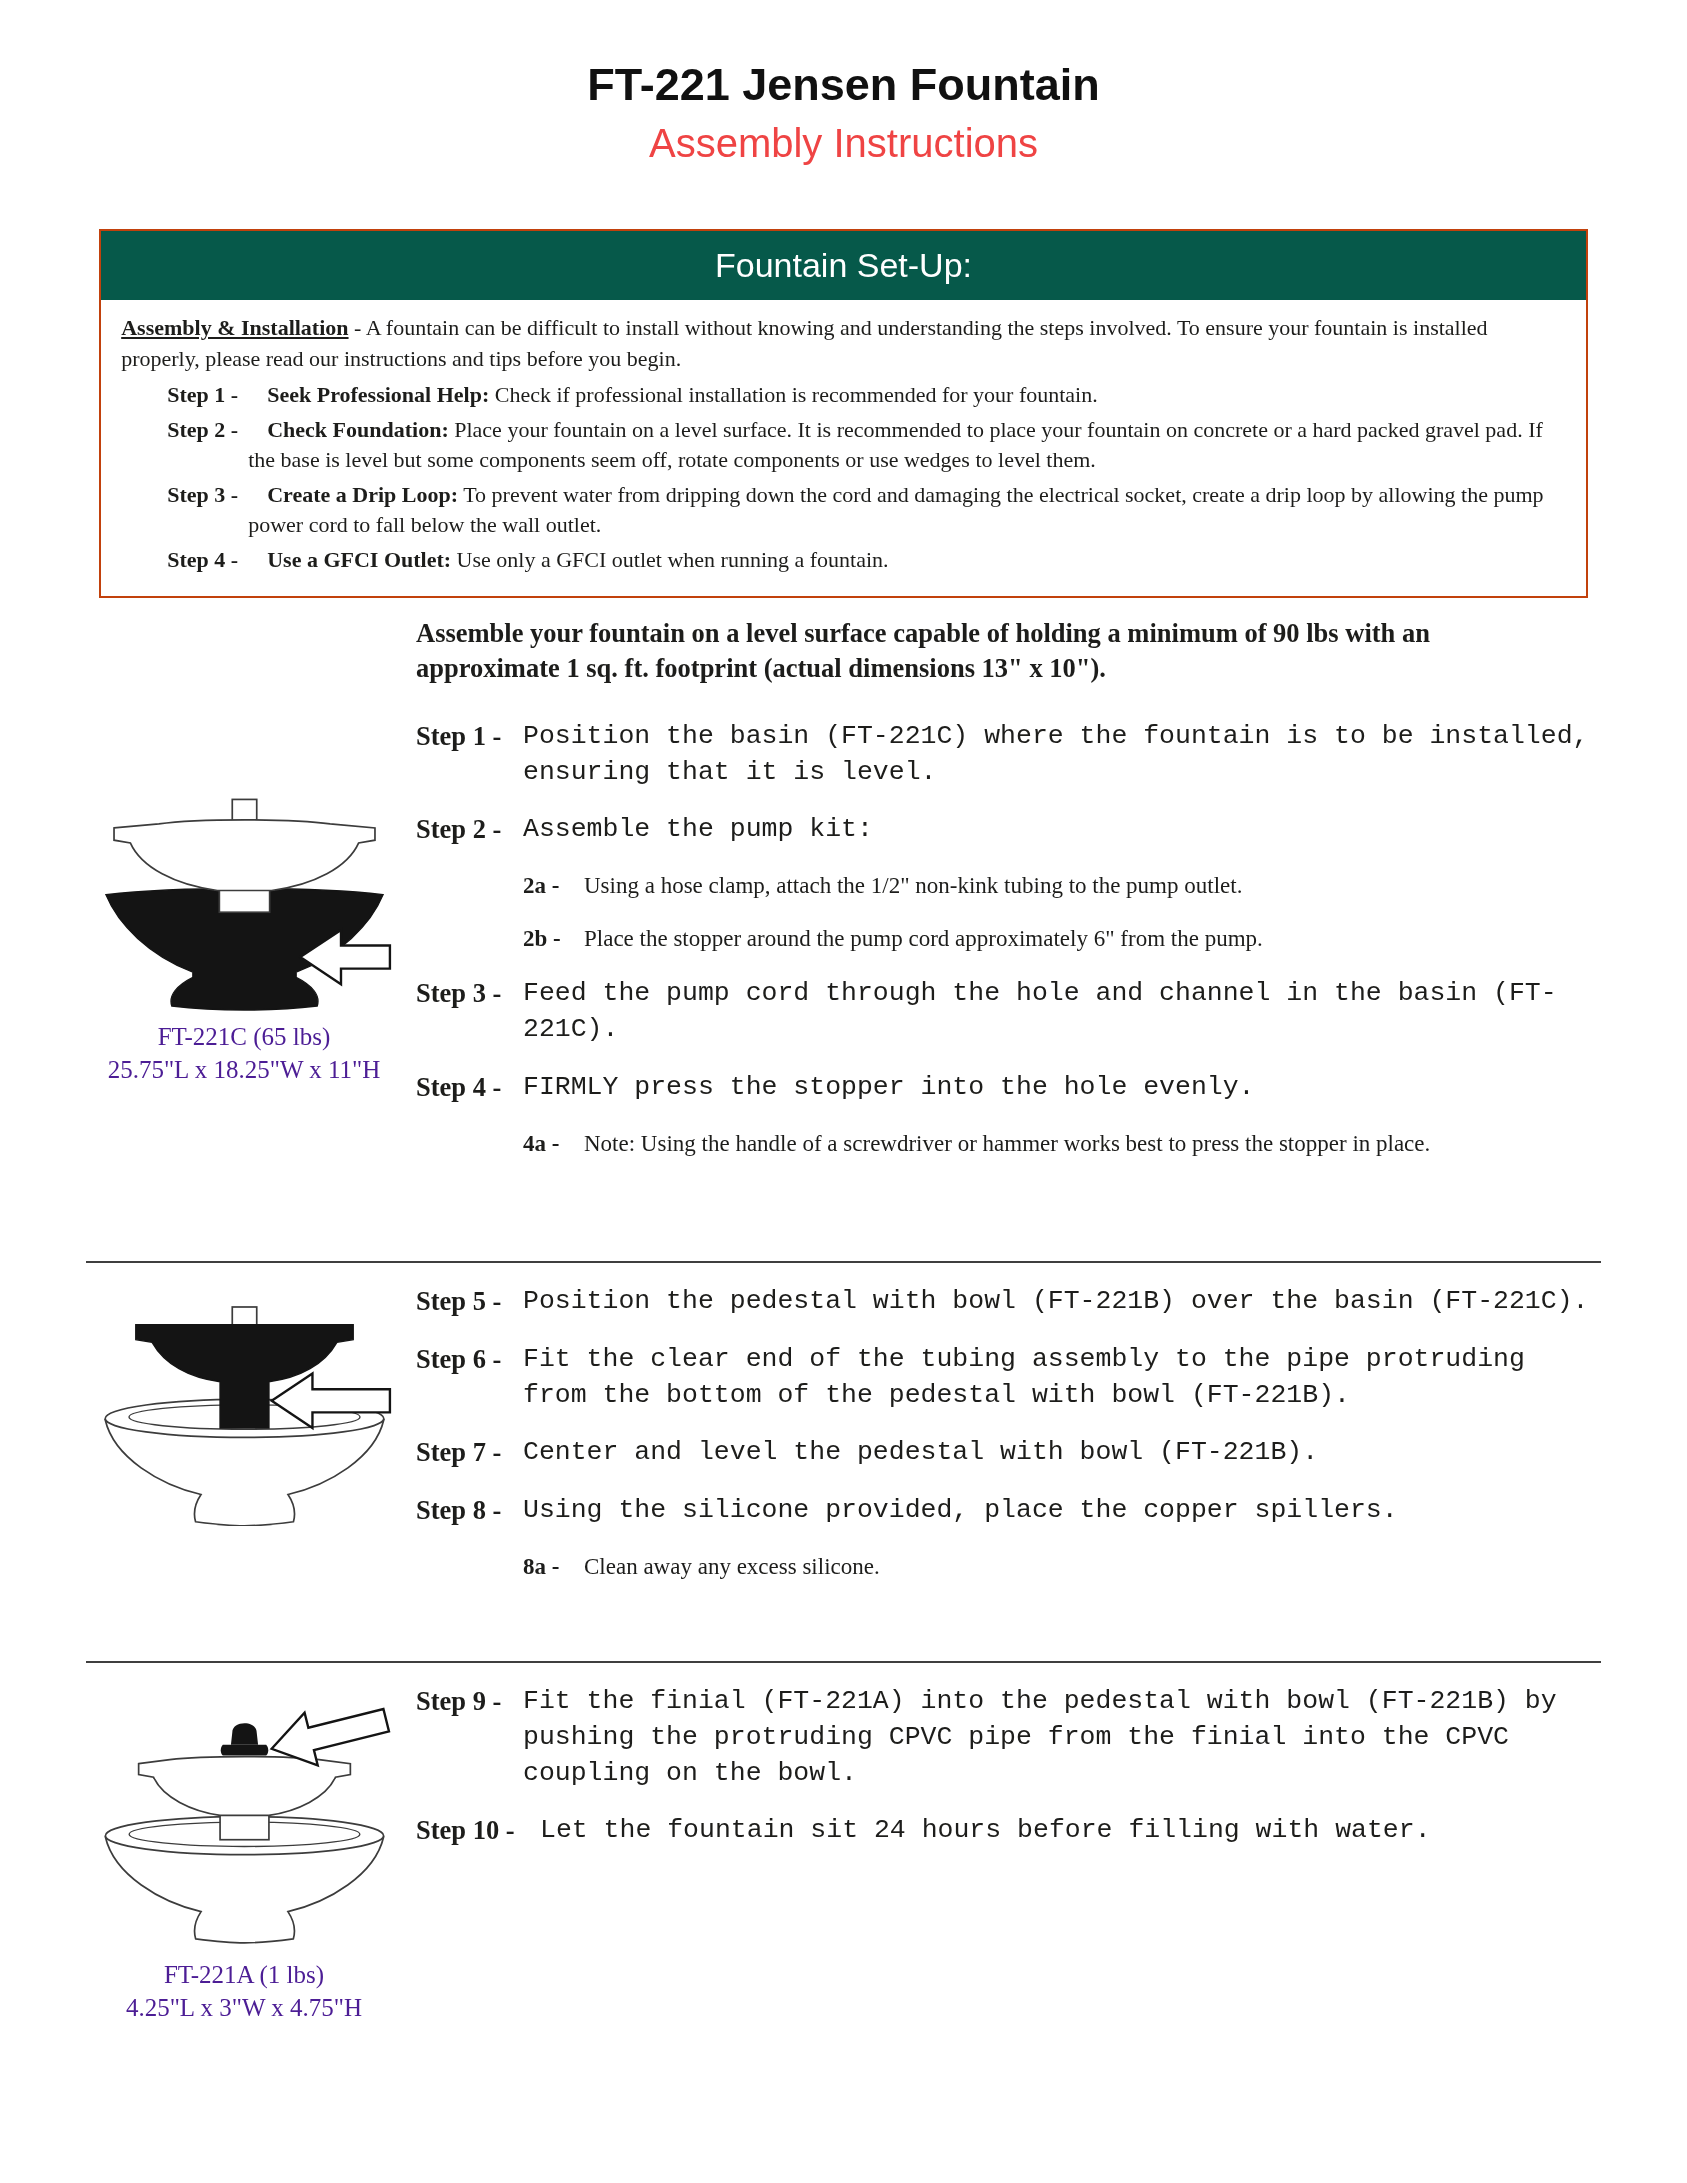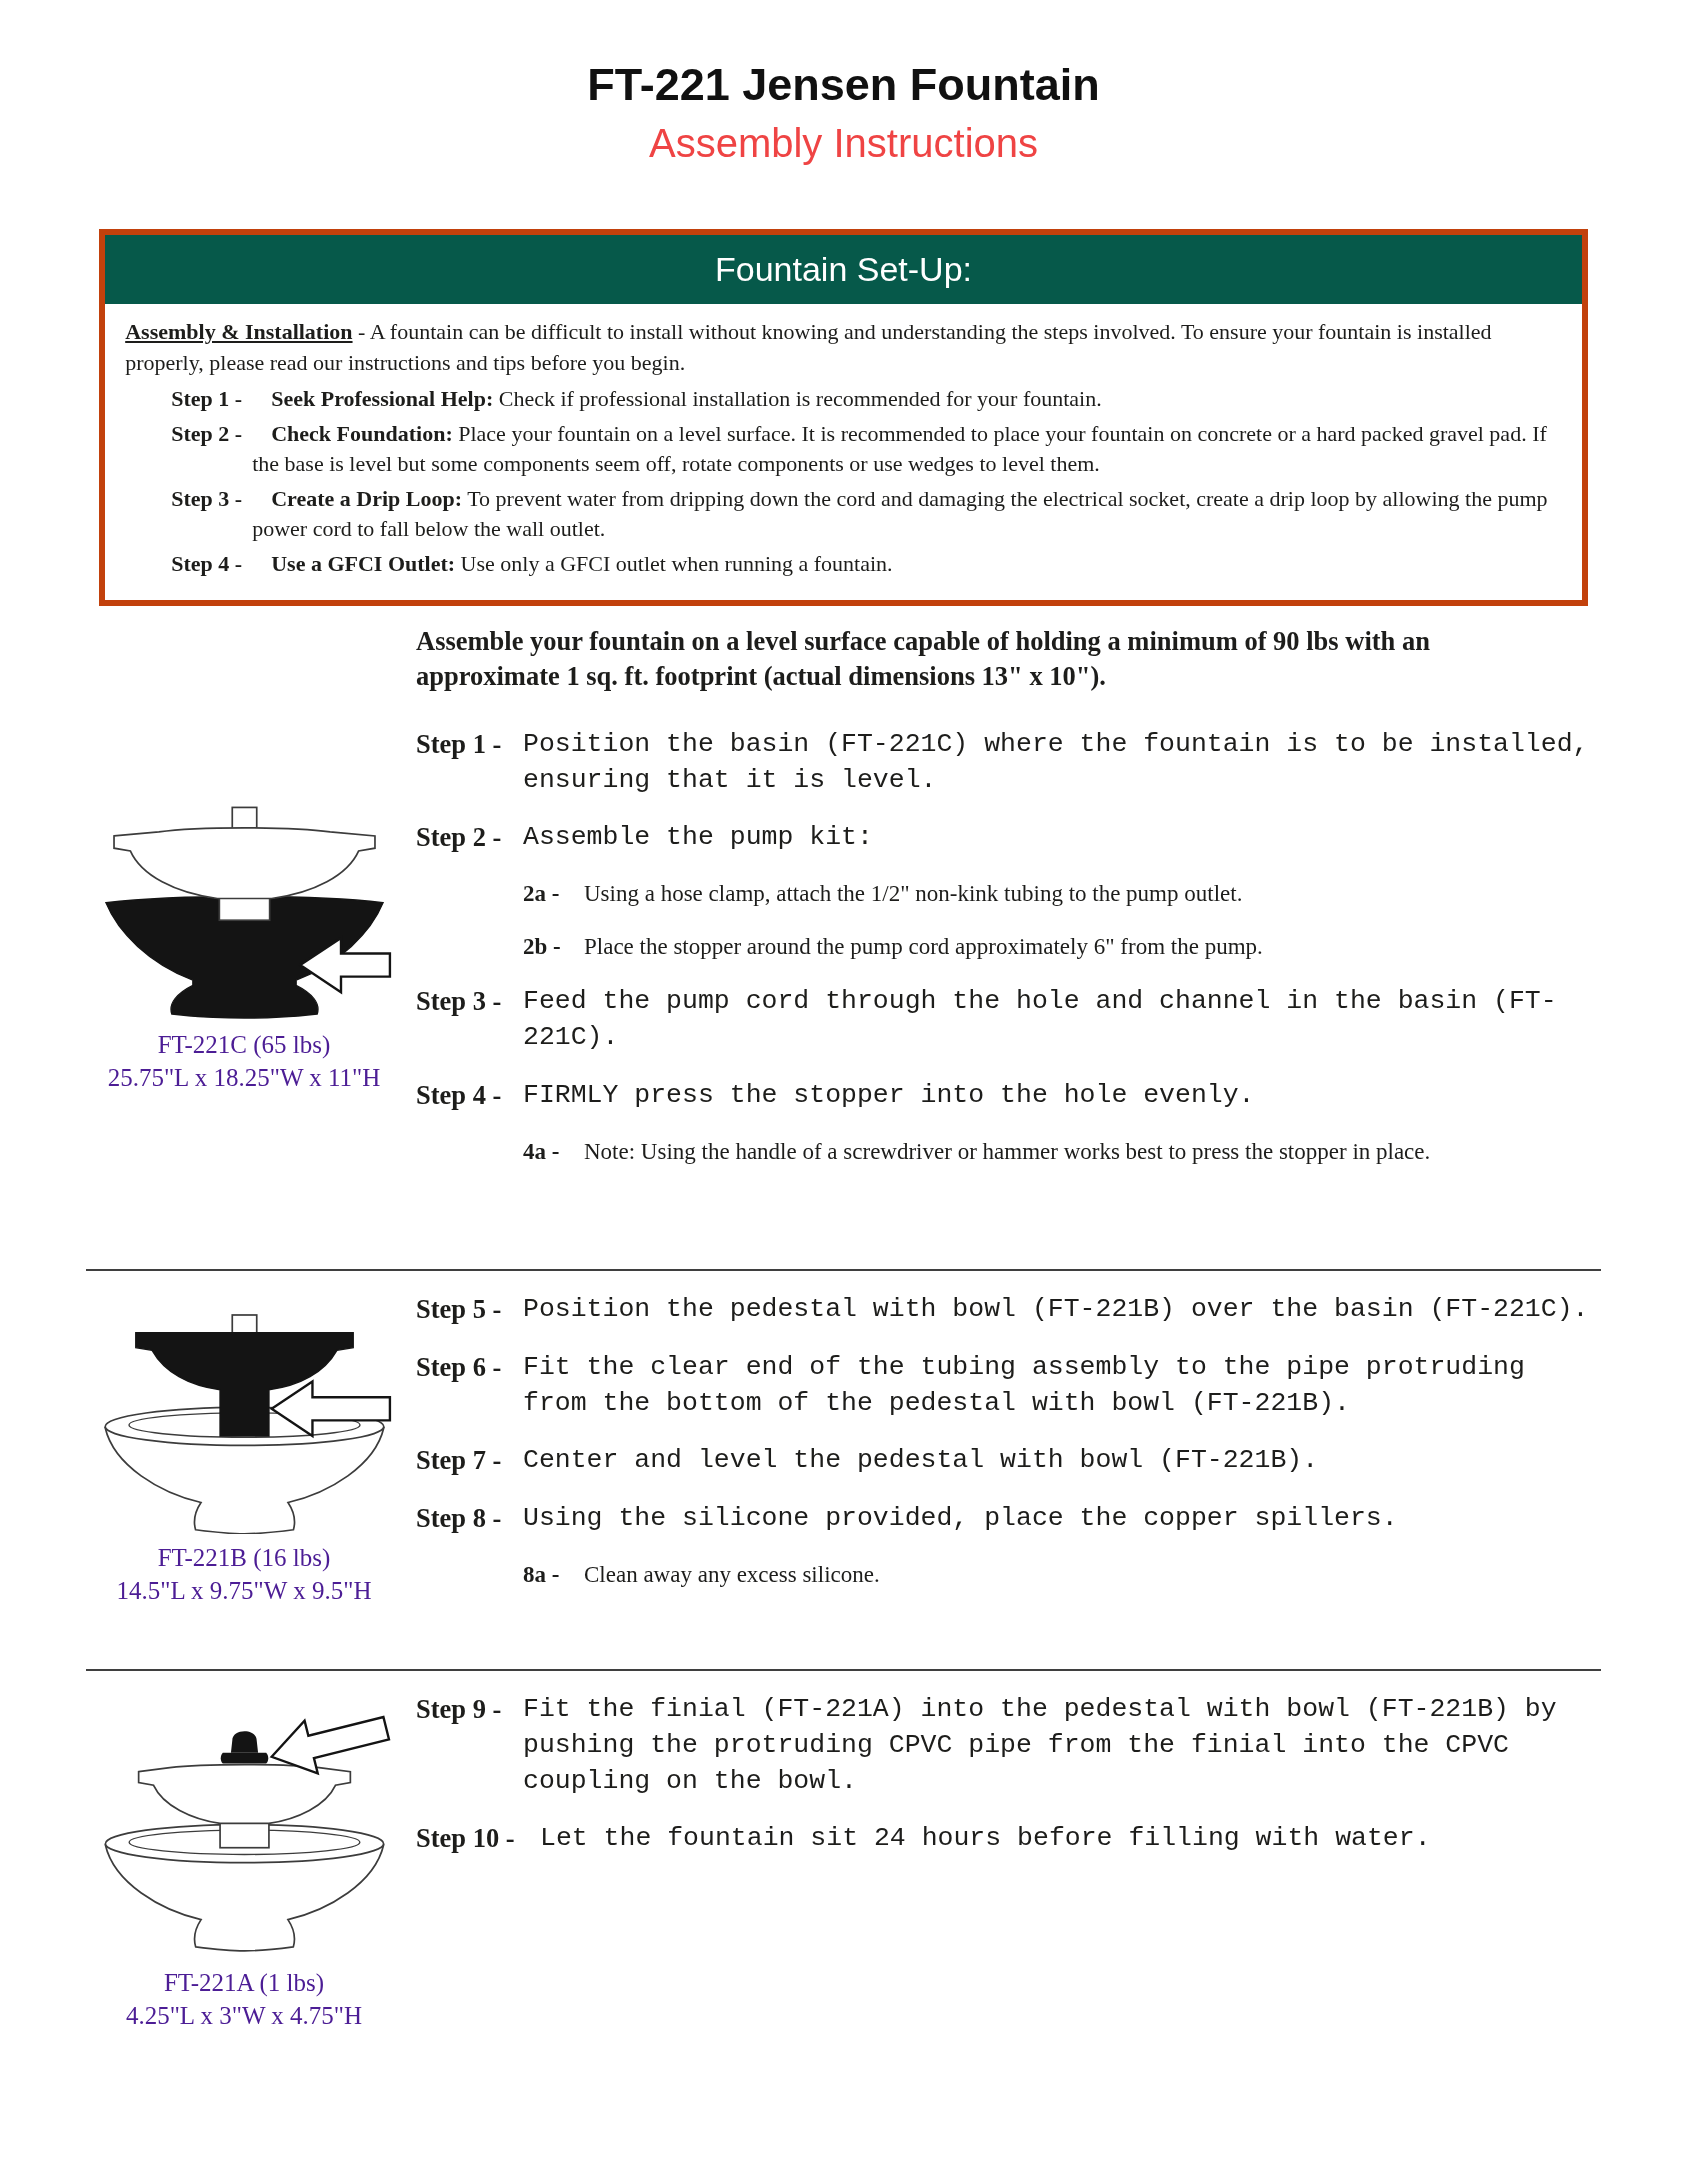--- a/index.html
+++ b/index.html
@@ -11,21 +11,21 @@
   .page{width:1515px;margin:0 auto;padding-top:61px;}
 
   
   .title-block{text-align:center;font-family:"Liberation Sans",sans-serif;}
   .title-main{font-size:45px;font-weight:700;line-height:1.05;margin:0;color:#111;}
   .title-sub{font-size:40px;font-weight:400;line-height:1.1;margin:13px 0 0 0;color:#ef4444;}
 
   
   .setup-box{
     margin:64px 13.2px 0 13.2px;
-    border:6px solid #c2410c;
+    border:2px solid #c2410c;
     background:#ffffff;
   }
   .setup-header{
     background:#06594a;color:#ffffff;
     font-family:"Liberation Sans",sans-serif;
     font-size:34px;font-weight:400;
     text-align:center;
     height:69px;line-height:69px;
   }
   .setup-body{padding:13.2px 20px 20px 20px;}
@@ -158,24 +158,20 @@
         <svg class="fig-svg" width="299" height="226" viewBox="0 0 440 332">
           <g>
             <path d="M15,176 C28,232 96,272 156,286 C148,298 144,312 148,326 C210,334 230,334 292,326 C296,312 292,298 284,286 C344,272 412,232 425,176 Z" fill="#ffffff" stroke="#3c3c3c" stroke-width="2.5"></path>
             <ellipse cx="220" cy="174" rx="205" ry="28" fill="#ffffff" stroke="#3c3c3c" stroke-width="2.5"></ellipse>
             <ellipse cx="220" cy="172" rx="170" ry="18" fill="none" stroke="#3c3c3c" stroke-width="2"></ellipse>
             <rect x="202" y="10" width="36" height="30" fill="#ffffff" stroke="#3c3c3c" stroke-width="2.5"></rect>
             <path d="M60,36 L380,36 L380,58 L356,62 C338,94 302,114 256,120 L256,188 L184,188 L184,120 C138,114 102,94 84,62 L60,58 Z" fill="#141414" stroke="#141414" stroke-width="2"></path>
             <path d="M260,148 L320,108 L320,131 L434,131 L434,165 L320,165 L320,188 Z" fill="#ffffff" stroke="#141414" stroke-width="3.5"></path>
           </g>
         </svg>
-      </div>
-      <div class="fig-caption">
-        <div>FT-221B (16 lbs)</div>
-        <div>14.5"L x 9.75"W x 9.5"H</div>
       </div>
     </div>
     <div class="text-col">
       <div class="step">
         <span class="lbl">Step 5 -</span>
         <span class="txt">Position the pedestal with bowl (FT-221B) over the basin (FT-221C).</span>
       </div>
       <div class="step">
         <span class="lbl">Step 6 -</span>
         <span class="txt">Fit the clear end of the tubing assembly to the pipe protruding from the bottom of the pedestal with bowl (FT-221B).</span>

